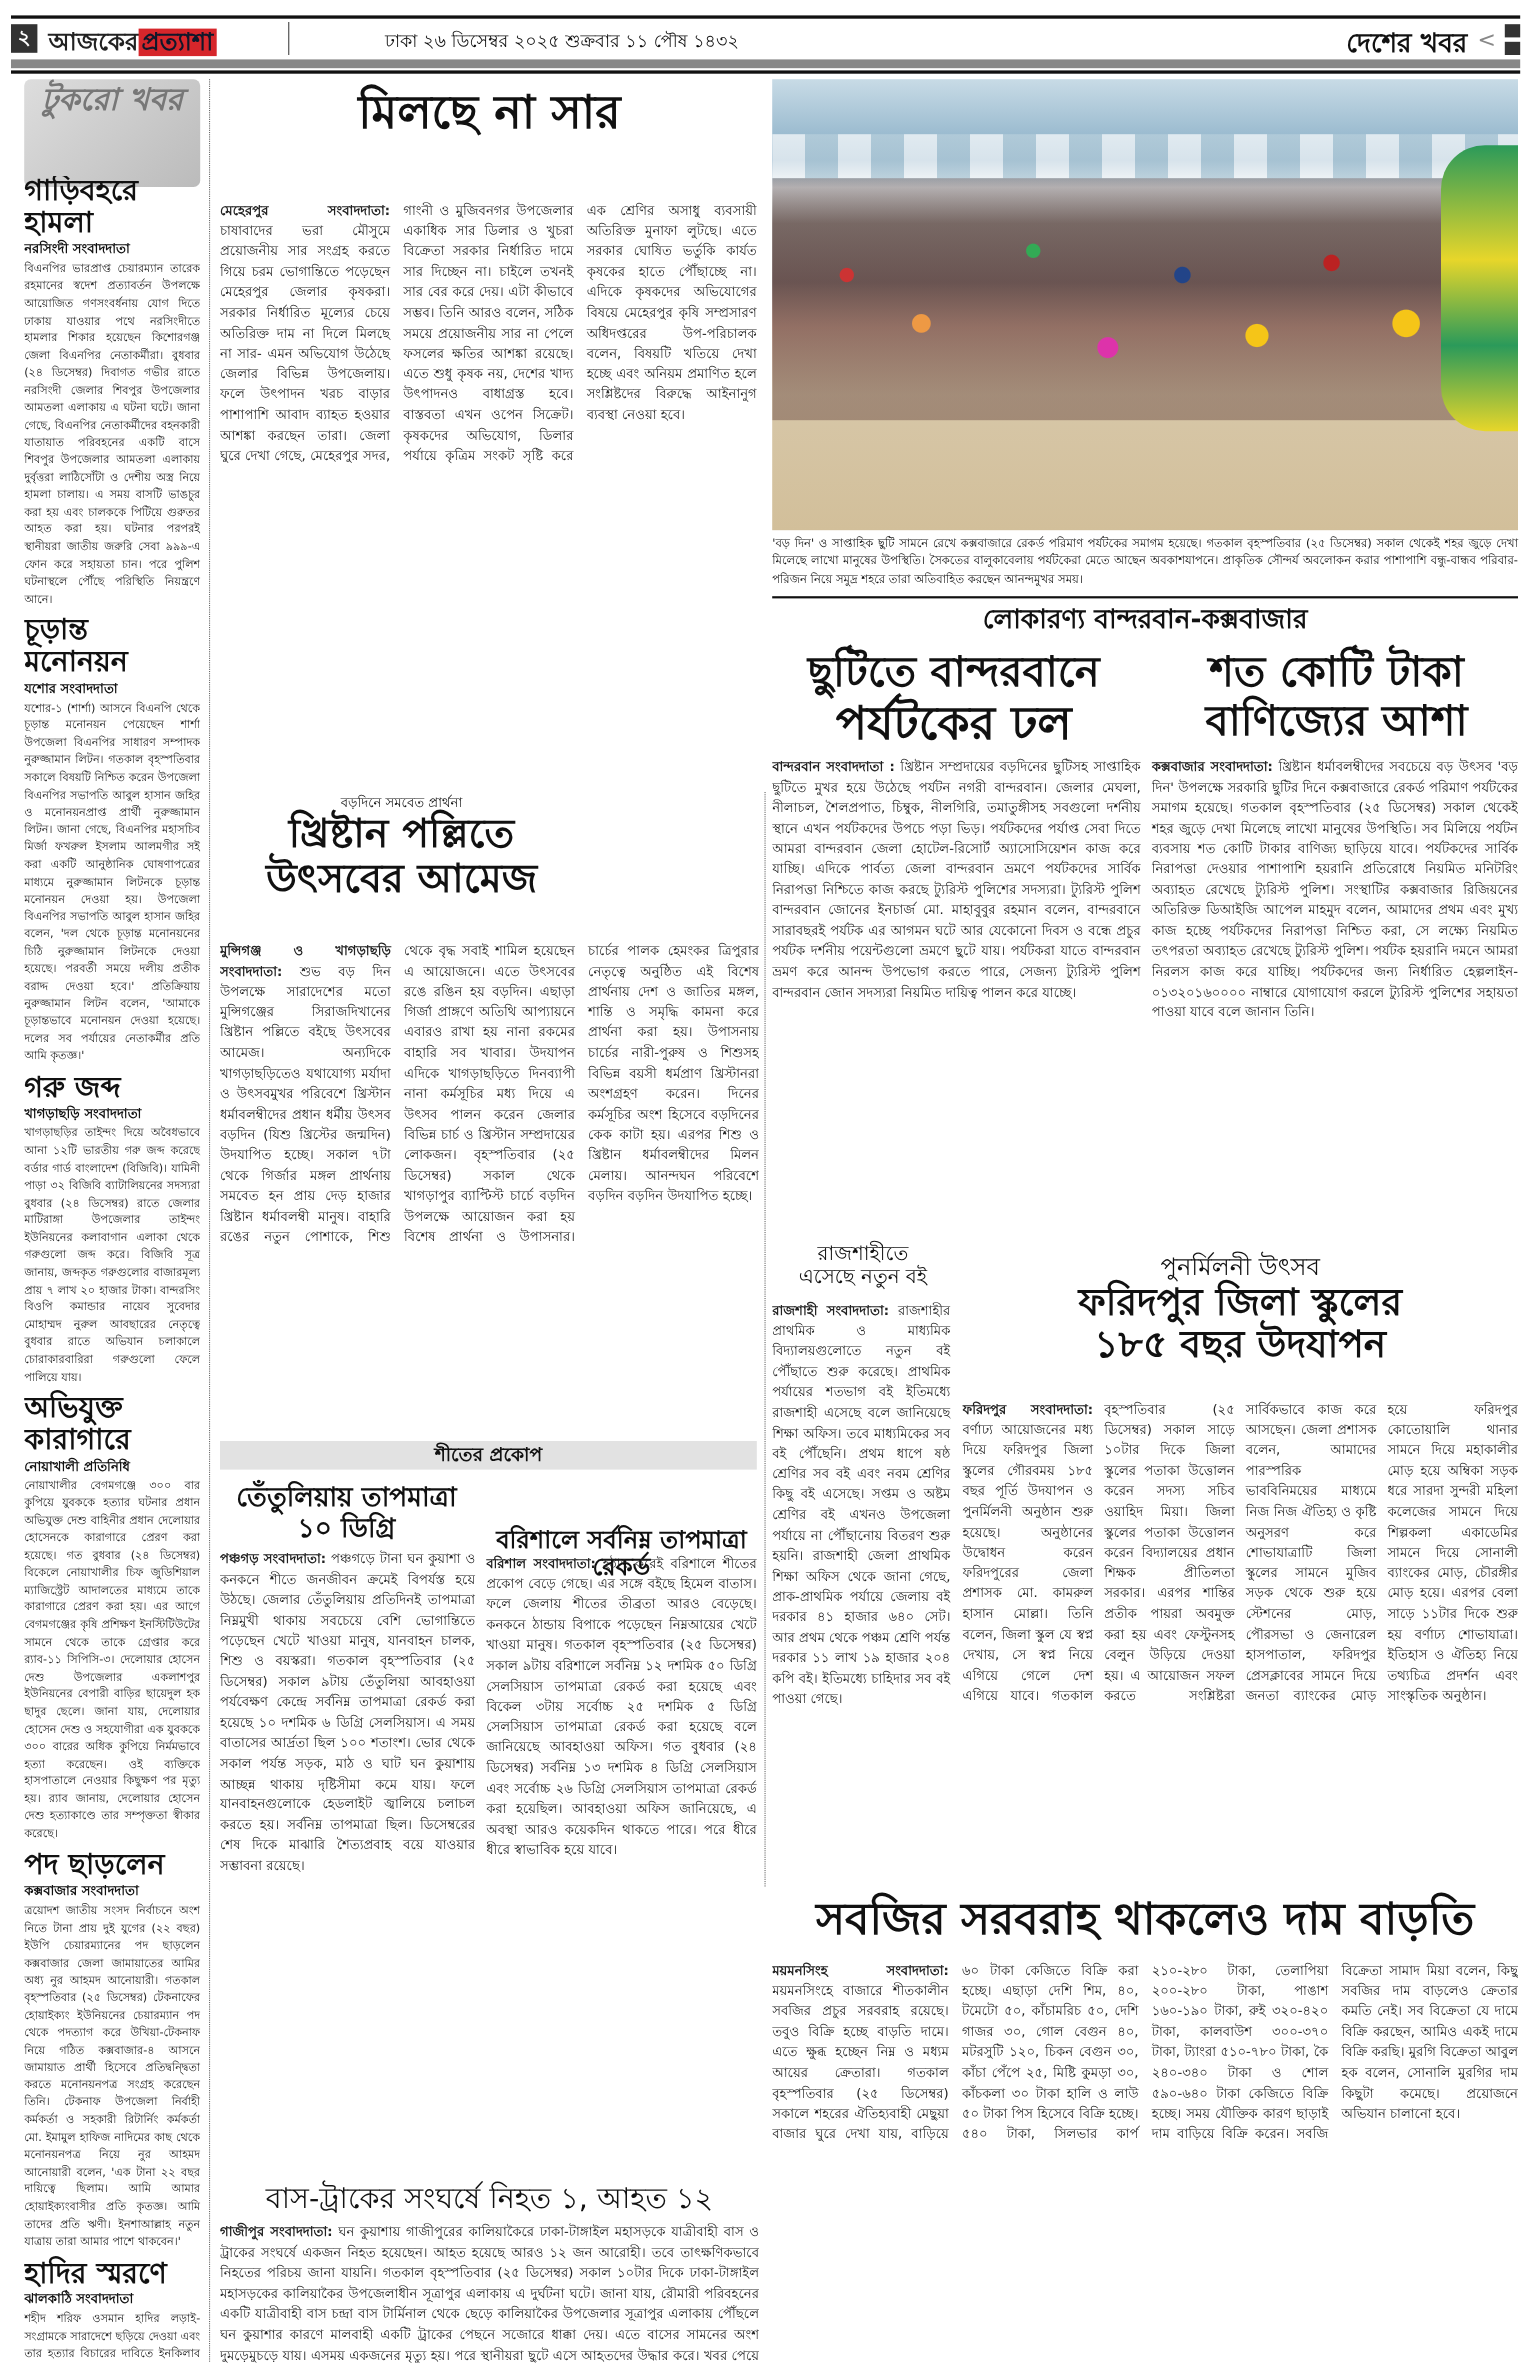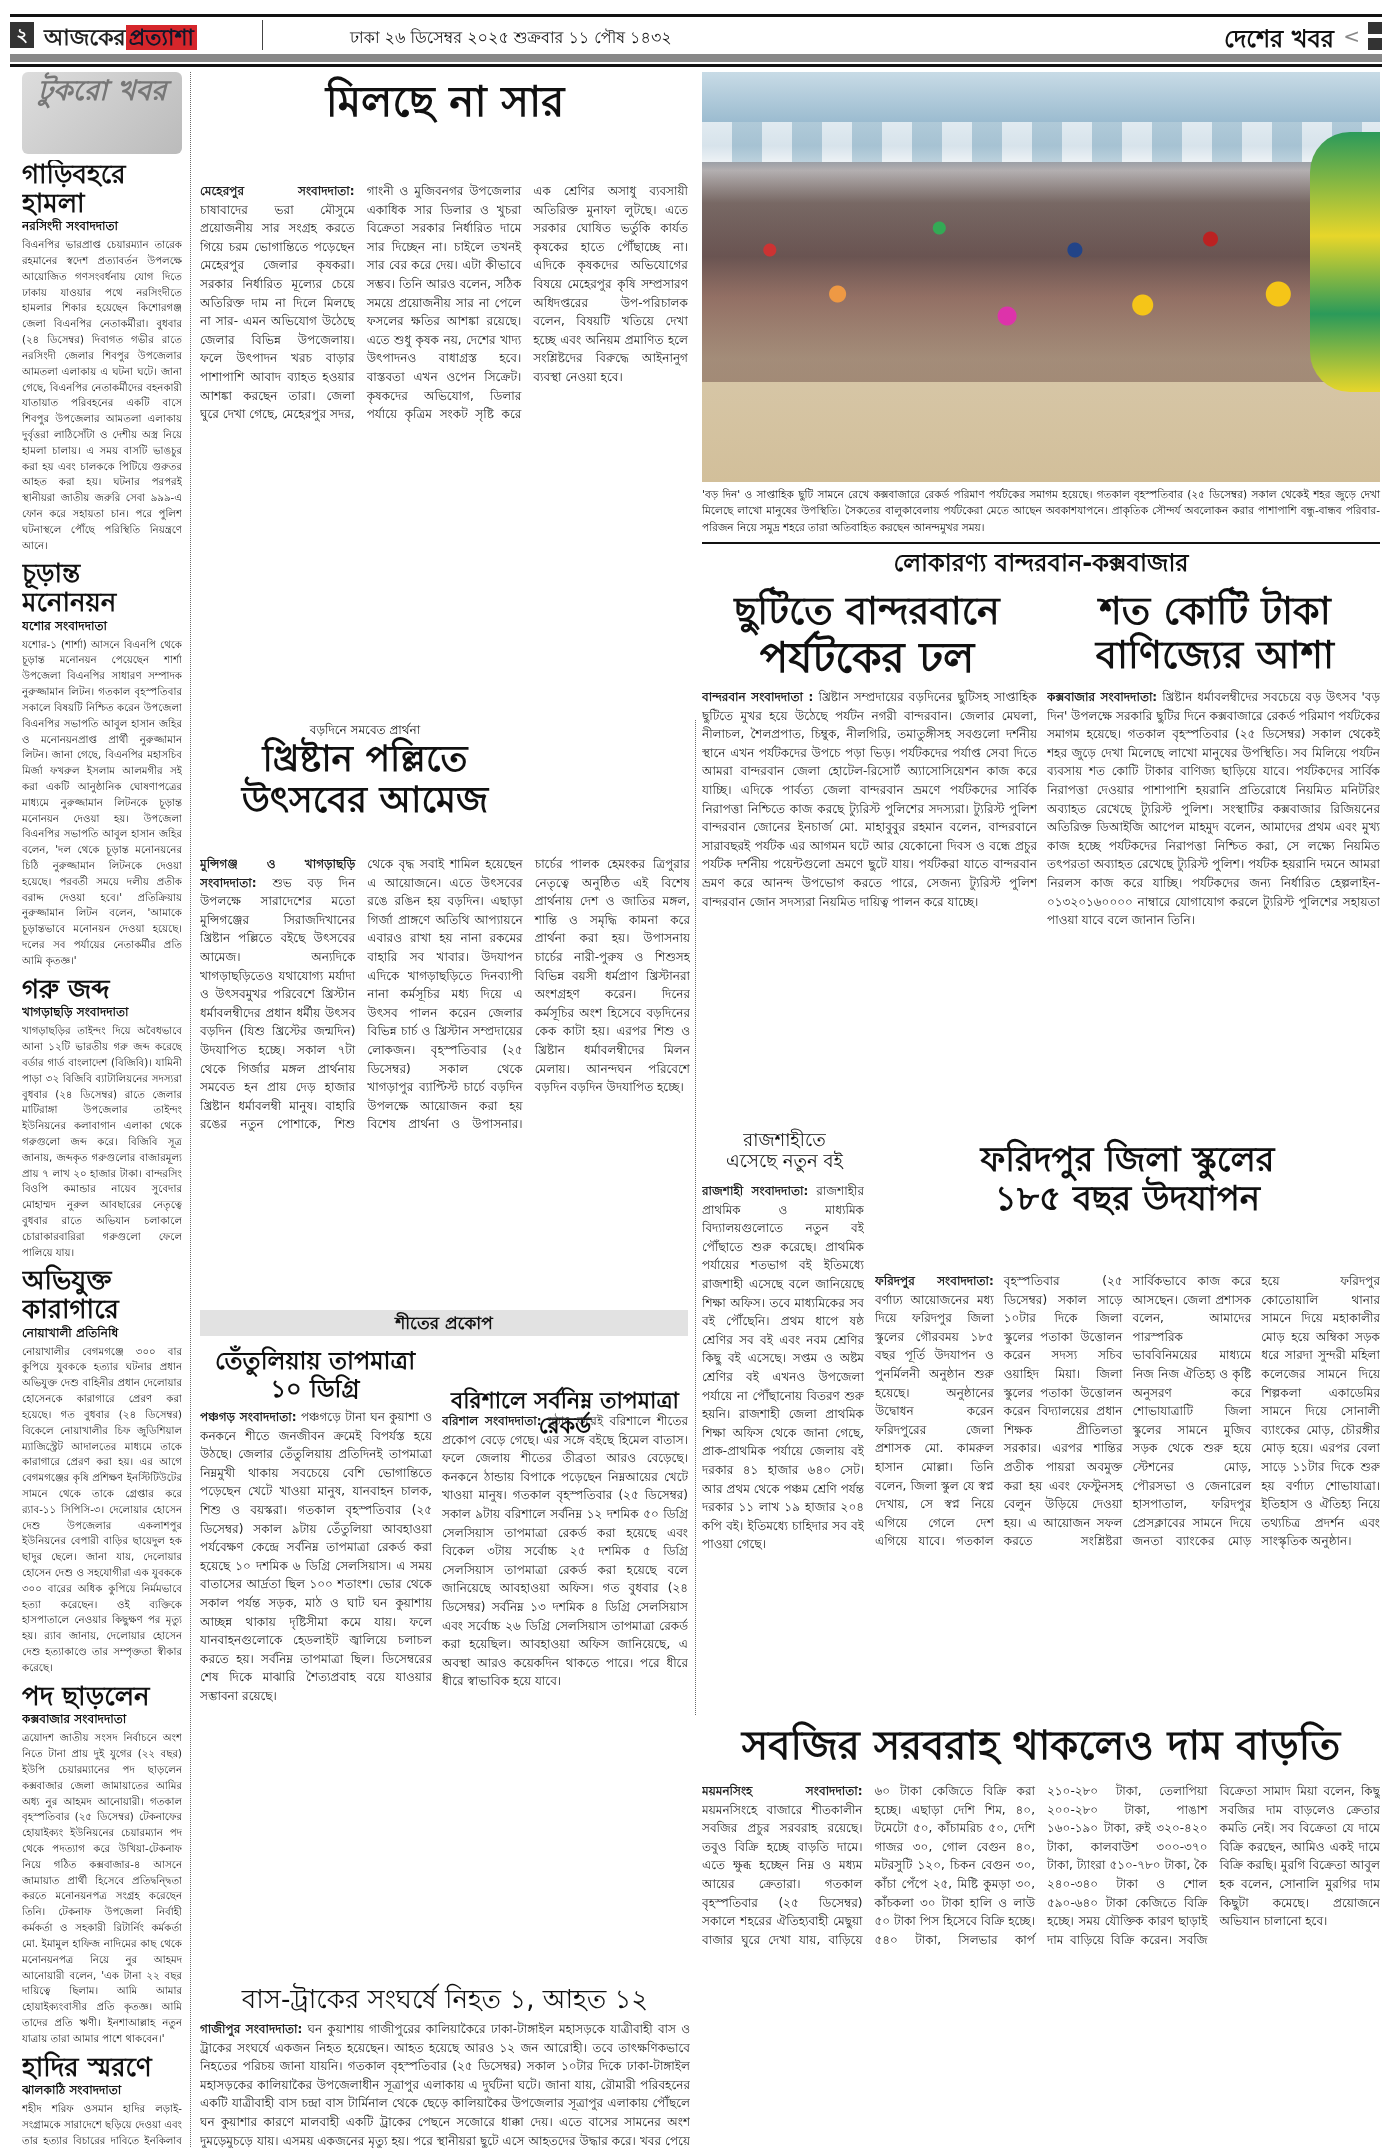--- a/index.html
+++ b/index.html
@@ -15,21 +15,21 @@
   .dateline { position: absolute; left: 350px; top: 25px; font-size: 16px; }
   .section { position: absolute; right: 58px; top: 20px; font-size: 24px; font-weight: bold; }
   .section-arrow { position: absolute; right: 32px; top: 24px; font-size: 20px; color: #888; }
   .section-box { position: absolute; right: 10px; top: 22px; width: 14px; height: 12px; background: #333; }
   .section-box2 { position: absolute; right: 10px; top: 38px; width: 14px; height: 12px; background: #333; }
   .vdots { position: absolute; border-left: 1px dotted #666; }
   .hl { font-weight: bold; line-height: 1.15; }
   .body-text { font-size: 12px; line-height: 1.55; text-align: justify; color: #222; }
   .byline { font-weight: bold; }
   .col-text { position: absolute; overflow: hidden; }
-  .tukro { position: absolute; left: 22px; top: 72px; width: 160px; height: 82px; background: linear-gradient(135deg,#ddd,#bbb); border-radius: 6px; color: #777; font-size: 28px; font-weight: bold; text-align: center; line-height: 38px; font-style: italic; }
+  .tukro { position: absolute; left: 22px; top: 72px; width: 160px; height: 98px; background: linear-gradient(135deg,#ddd,#bbb); border-radius: 6px; color: #777; font-size: 28px; font-weight: bold; text-align: center; line-height: 38px; font-style: italic; }
   .side-hl { font-size: 26px; font-weight: bold; line-height: 1.1; }
   .side-sub { font-size: 12px; font-weight: bold; }
   .photo { position: absolute; left: 702px; top: 72px; width: 678px; height: 410px; overflow: hidden;
     background: linear-gradient(180deg, #c8dbe6 0%, #9cbcd0 12%, #7aa2bd 18%, #e9eef0 24%, #8a7f7a 32%, #6d5a5a 45%, #b58b7c 55%, #d7c7a8 70%, #d2bf9a 100%); }
   .photo .crowd { position: absolute; left: 0; right: 0; top: 90px; height: 220px; background:
      radial-gradient(circle at 10% 40%, #c33 0 6px, transparent 7px),
      radial-gradient(circle at 20% 60%, #e94 0 8px, transparent 9px),
      radial-gradient(circle at 35% 30%, #3a5 0 6px, transparent 7px),
      radial-gradient(circle at 45% 70%, #d3a 0 9px, transparent 10px),
      radial-gradient(circle at 55% 40%, #248 0 7px, transparent 8px),
@@ -170,20 +170,21 @@
 <div class="abs center" style="left:702px; top:1130px; width:165px;">
   <div class="hl" style="font-size:18px; font-weight:normal;">রাজশাহীতে</div>
   <div class="hl" style="font-size:18px; font-weight:normal;">এসেছে নতুন বই</div>
 </div>
 <div class="col-text body-text" style="left:702px; top:1182px; width:162px; height:510px;">
   <span class="byline">রাজশাহী সংবাদদাতা:</span>
   <span>রাজশাহীর প্রাথমিক ও মাধ্যমিক বিদ্যালয়গুলোতে নতুন বই পৌঁছাতে শুরু করেছে। প্রাথমিক পর্যায়ের শতভাগ বই ইতিমধ্যে রাজশাহী এসেছে বলে জানিয়েছে শিক্ষা অফিস। তবে মাধ্যমিকের সব বই পৌঁছেনি। প্রথম ধাপে ষষ্ঠ শ্রেণির সব বই এবং নবম শ্রেণির কিছু বই এসেছে। সপ্তম ও অষ্টম শ্রেণির বই এখনও উপজেলা পর্যায়ে না পৌঁছানোয় বিতরণ শুরু হয়নি। রাজশাহী জেলা প্রাথমিক শিক্ষা অফিস থেকে জানা গেছে, প্রাক-প্রাথমিক পর্যায়ে জেলায় বই দরকার ৪১ হাজার ৬৪০ সেট। আর প্রথম থেকে পঞ্চম শ্রেণি পর্যন্ত দরকার ১১ লাখ ১৯ হাজার ২০৪ কপি বই। ইতিমধ্যে চাহিদার সব বই পাওয়া গেছে।</span>
 </div>
 
 <div class="abs center" style="left:875px; top:1140px; width:505px;">
+  <div class="hl" style="font-size:22px; font-weight:normal;">পুনর্মিলনী উৎসব</div>
   <div class="hl" style="font-size:34px;">ফরিদপুর জিলা স্কুলের</div>
   <div class="hl" style="font-size:34px;">১৮৫ বছর উদযাপন</div>
 </div>
 <div class="col-text body-text" style="left:875px; top:1272px; width:505px; height:420px; column-count:4; column-gap:10px;">
   <span class="byline">ফরিদপুর সংবাদদাতা:</span>
   <span>বর্ণাঢ্য আয়োজনের মধ্য দিয়ে ফরিদপুর জিলা স্কুলের গৌরবময় ১৮৫ বছর পূর্তি উদযাপন ও পুনর্মিলনী অনুষ্ঠান শুরু হয়েছে। অনুষ্ঠানের উদ্বোধন করেন ফরিদপুরের জেলা প্রশাসক মো. কামরুল হাসান মোল্লা। তিনি বলেন, জিলা স্কুল যে স্বপ্ন দেখায়, সে স্বপ্ন নিয়ে এগিয়ে গেলে দেশ এগিয়ে যাবে। গতকাল বৃহস্পতিবার (২৫ ডিসেম্বর) সকাল সাড়ে ১০টার দিকে জিলা স্কুলের পতাকা উত্তোলন করেন সদস্য সচিব ওয়াহিদ মিয়া। জিলা স্কুলের পতাকা উত্তোলন করেন বিদ্যালয়ের প্রধান শিক্ষক প্রীতিলতা সরকার। এরপর শান্তির প্রতীক পায়রা অবমুক্ত করা হয় এবং ফেস্টুনসহ বেলুন উড়িয়ে দেওয়া হয়। এ আয়োজন সফল করতে সংশ্লিষ্টরা সার্বিকভাবে কাজ করে আসছেন। জেলা প্রশাসক বলেন, আমাদের পারস্পরিক ভাববিনিময়ের মাধ্যমে নিজ নিজ ঐতিহ্য ও কৃষ্টি অনুসরণ করে শোভাযাত্রাটি জিলা স্কুলের সামনে মুজিব সড়ক থেকে শুরু হয়ে স্টেশনের মোড়, পৌরসভা ও জেনারেল হাসপাতাল, ফরিদপুর প্রেসক্লাবের সামনে দিয়ে জনতা ব্যাংকের মোড় হয়ে ফরিদপুর কোতোয়ালি থানার সামনে দিয়ে মহাকালীর মোড় হয়ে অম্বিকা সড়ক ধরে সারদা সুন্দরী মহিলা কলেজের সামনে দিয়ে শিল্পকলা একাডেমির সামনে দিয়ে সোনালী ব্যাংকের মোড়, চৌরঙ্গীর মোড় হয়ে। এরপর বেলা সাড়ে ১১টার দিকে শুরু হয় বর্ণাঢ্য শোভাযাত্রা। ইতিহাস ও ঐতিহ্য নিয়ে তথ্যচিত্র প্রদর্শন এবং সাংস্কৃতিক অনুষ্ঠান।</span>
 </div>
 
 <div class="abs center hl" style="left:702px; top:1722px; width:678px; font-size:40px;">সবজির সরবরাহ থাকলেও দাম বাড়তি</div>
 <div class="col-text body-text" style="left:702px; top:1782px; width:678px; height:365px; column-count:4; column-gap:12px;">

